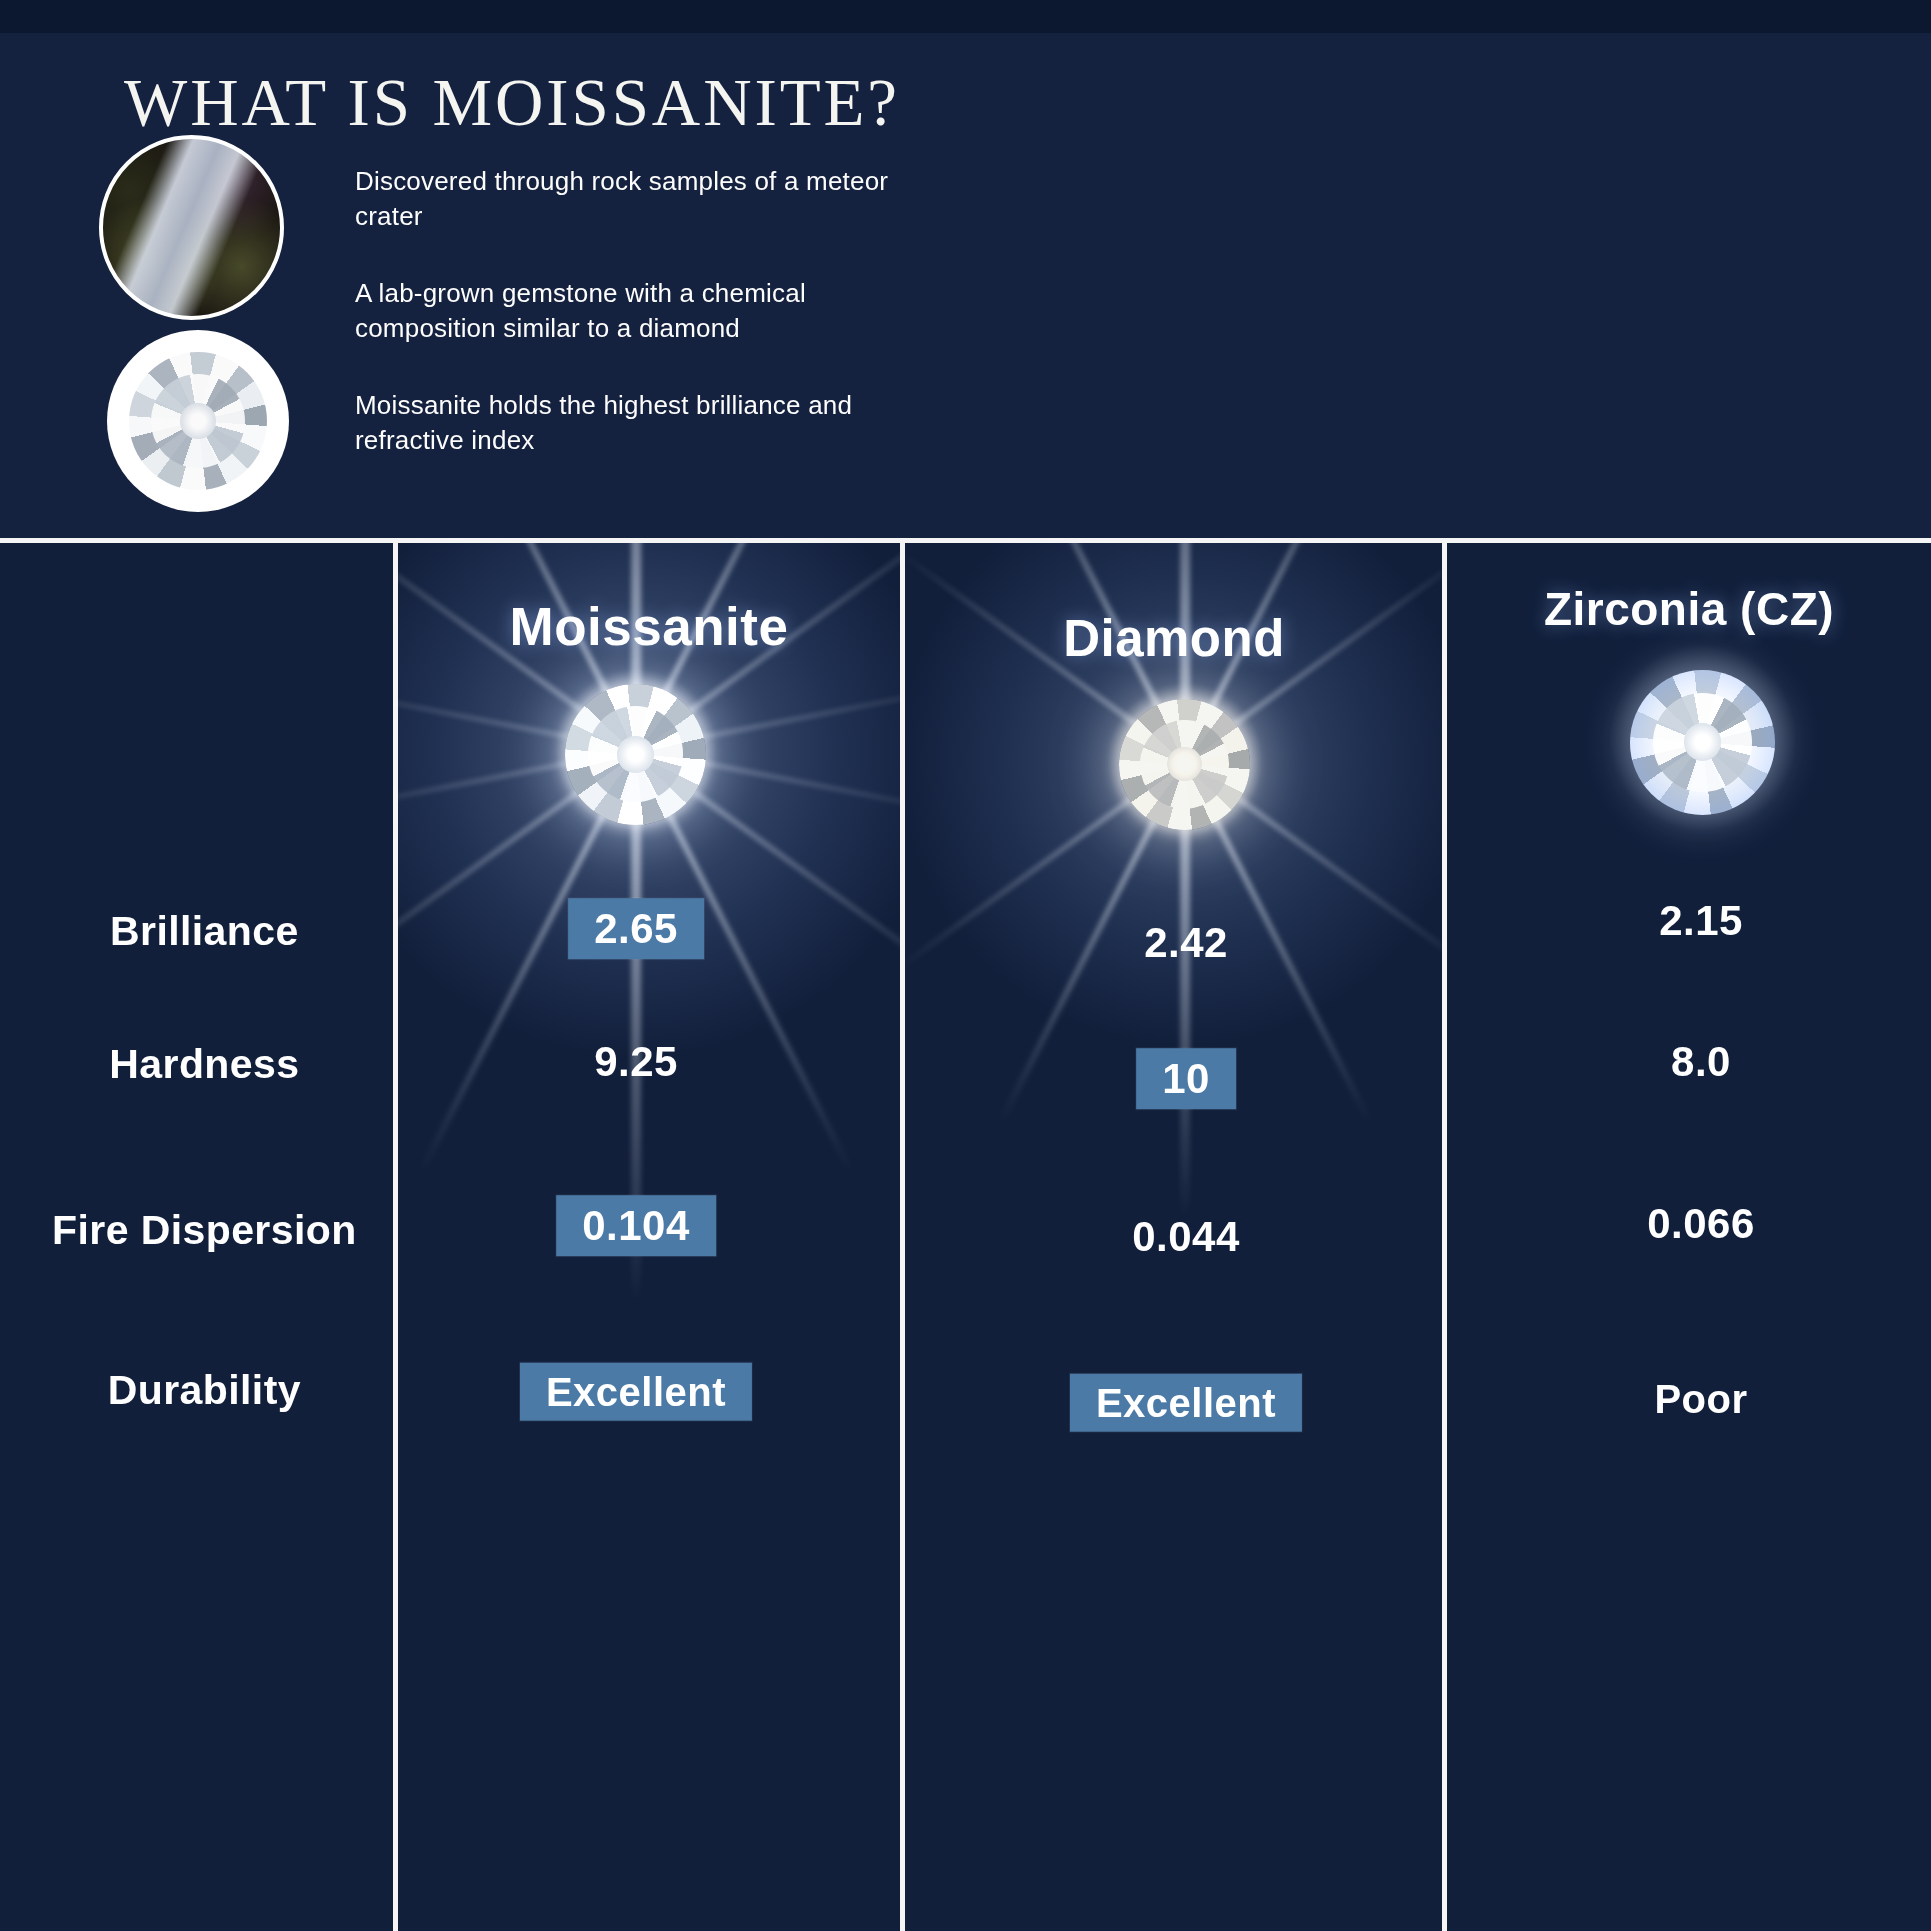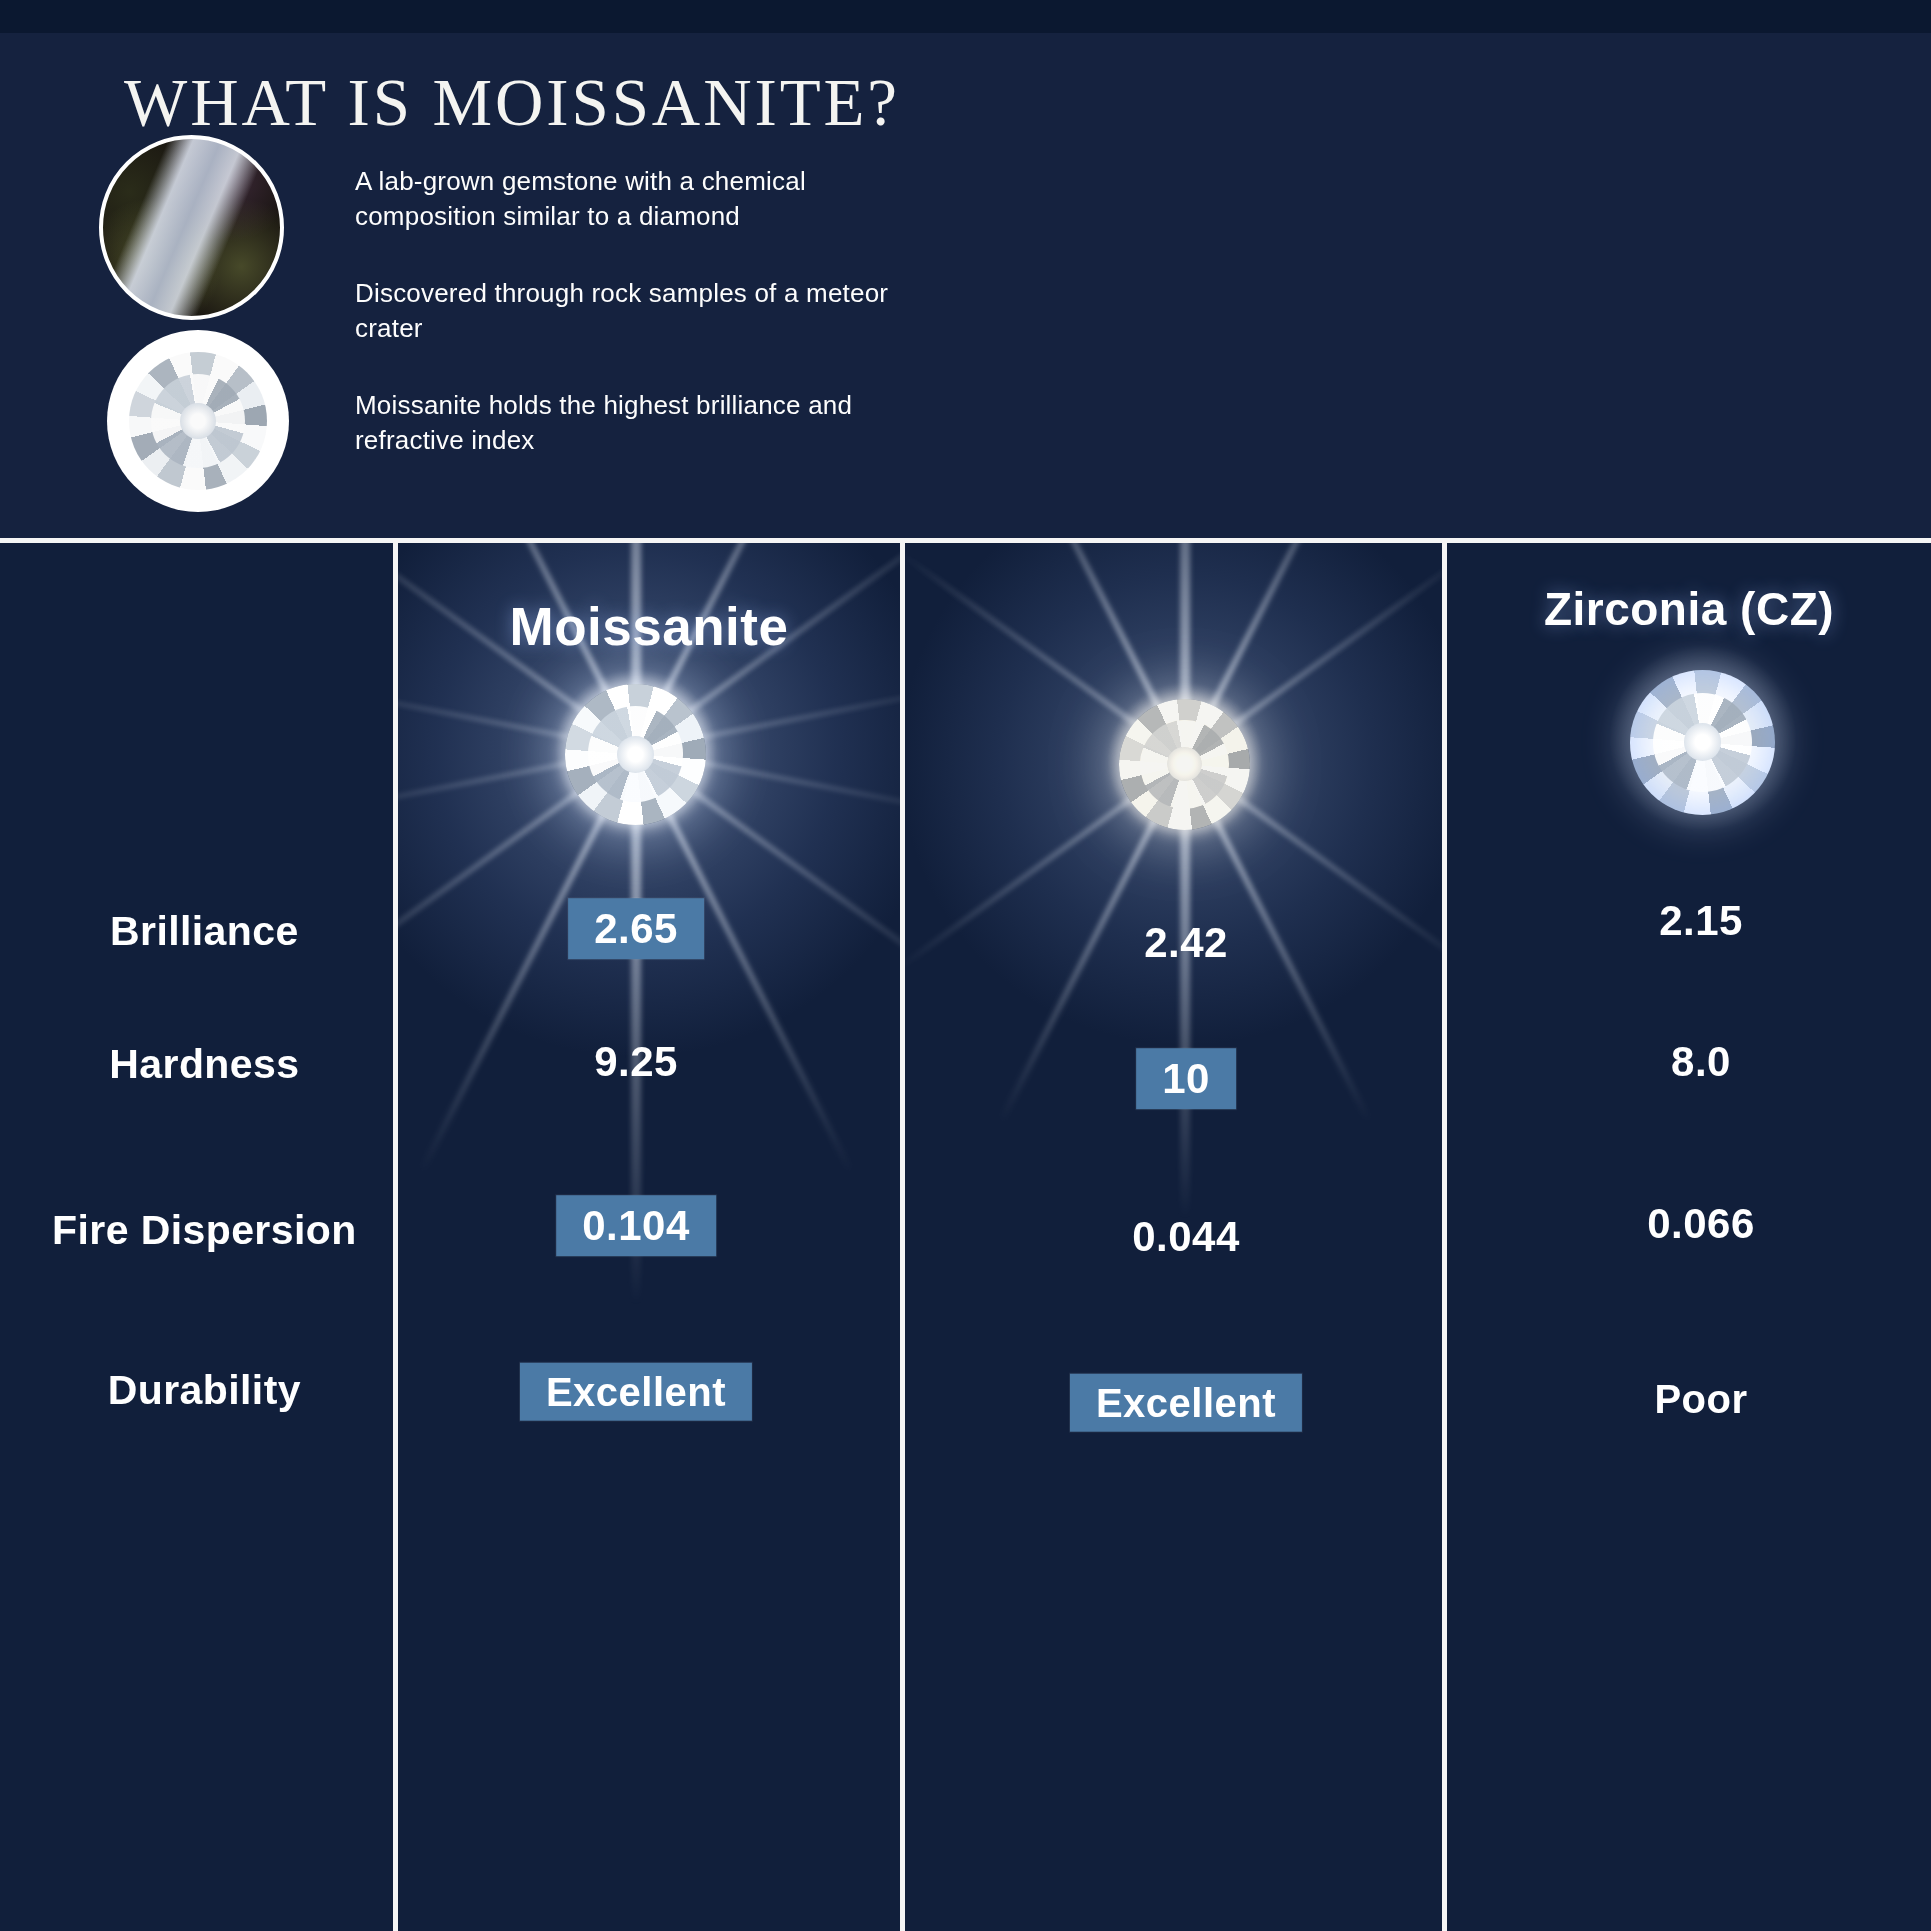--- a/index.html
+++ b/index.html
@@ -143,22 +143,22 @@
   <section class="top-section">
     <h1 class="page-title">WHAT IS MOISSANITE?</h1>
 
     <div class="circle circle-rock"></div>
 
     <div class="circle circle-gem">
       <div class="gem gem--photo"></div>
     </div>
 
     <div class="intro-bullets">
+      <p>Discovered through rock samples of a meteor crater</p>
       <p>A lab-grown gemstone with a chemical composition similar to a diamond</p>
-      <p>Discovered through rock samples of a meteor crater</p>
       <p>Moissanite holds the highest brilliance and refractive index</p>
     </div>
   </section>
 
   <section class="compare">
     <div class="divider-h"></div>
 
     <div class="col col-labels">
       <div class="row-label" style="top:388px">Brilliance</div>
       <div class="row-label" style="top:521px">Hardness</div>
@@ -184,20 +184,21 @@
       <div class="cell badge word" style="left:238px;top:849px">Excellent</div>
     </div>
 
     <div class="col col-diamond">
       <div class="glow"></div>
       <div class="ray r0"></div>
       <div class="ray r1"></div>
       <div class="ray r2"></div>
       <div class="ray r3"></div>
       <div class="ray r4"></div>
+      <div class="col-header">Diamond</div>
       <div class="gem gem--sparkle gem--warm gem-diamond"></div>
 
       <div class="cell" style="left:281px;top:400px">2.42</div>
       <div class="cell badge" style="left:281px;top:536px">10</div>
       <div class="cell" style="left:281px;top:694px">0.044</div>
       <div class="cell badge word" style="left:281px;top:860px">Excellent</div>
     </div>
 
     <div class="col col-zirconia">
       <div class="glow"></div>

